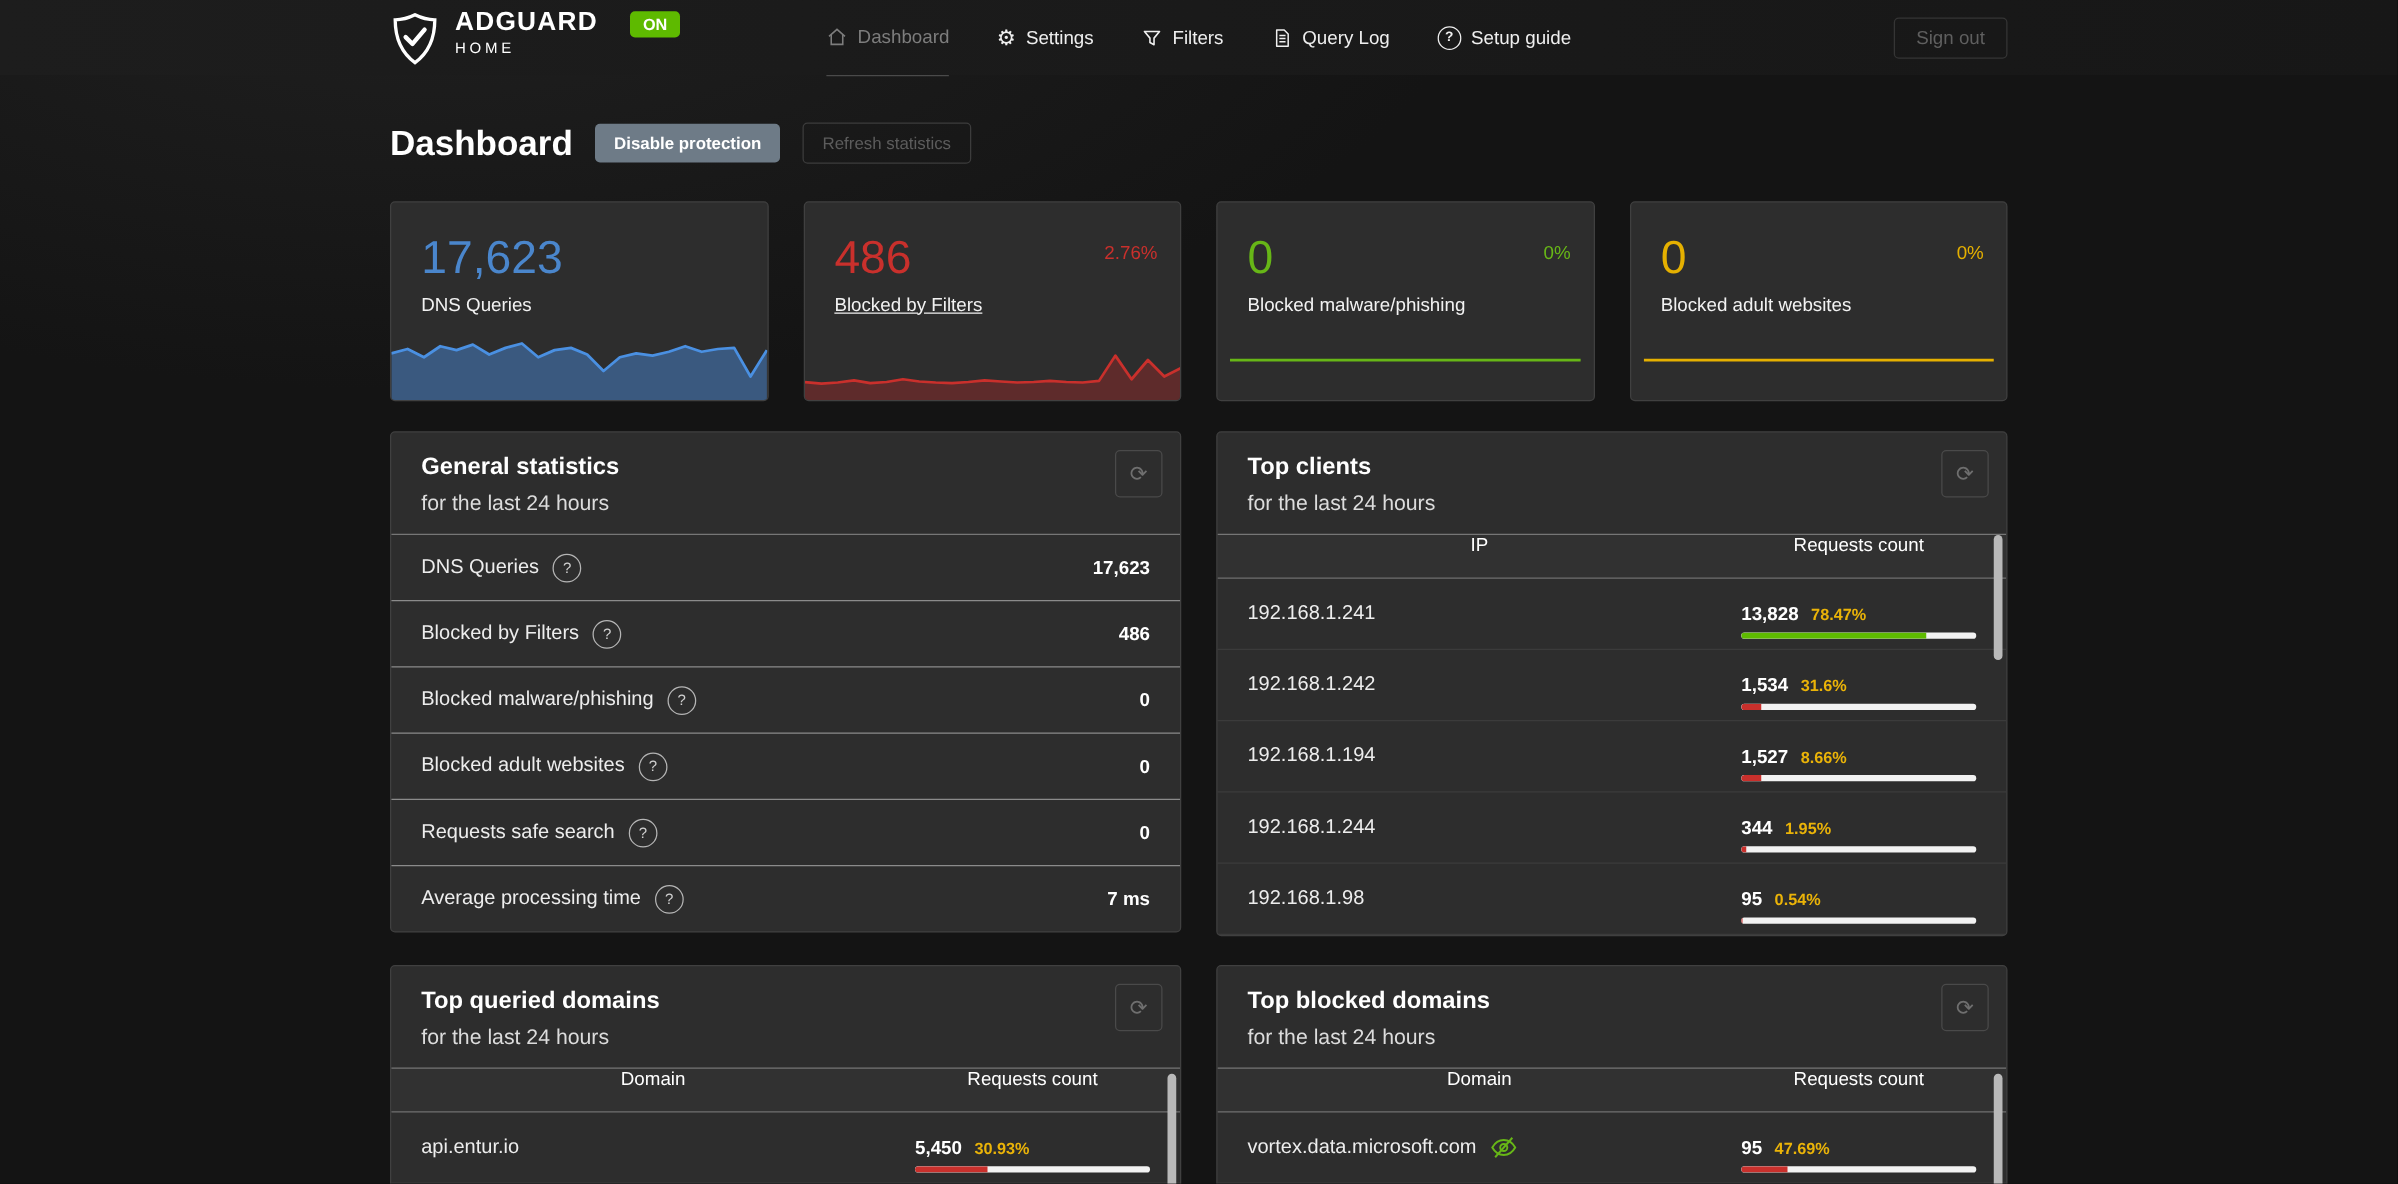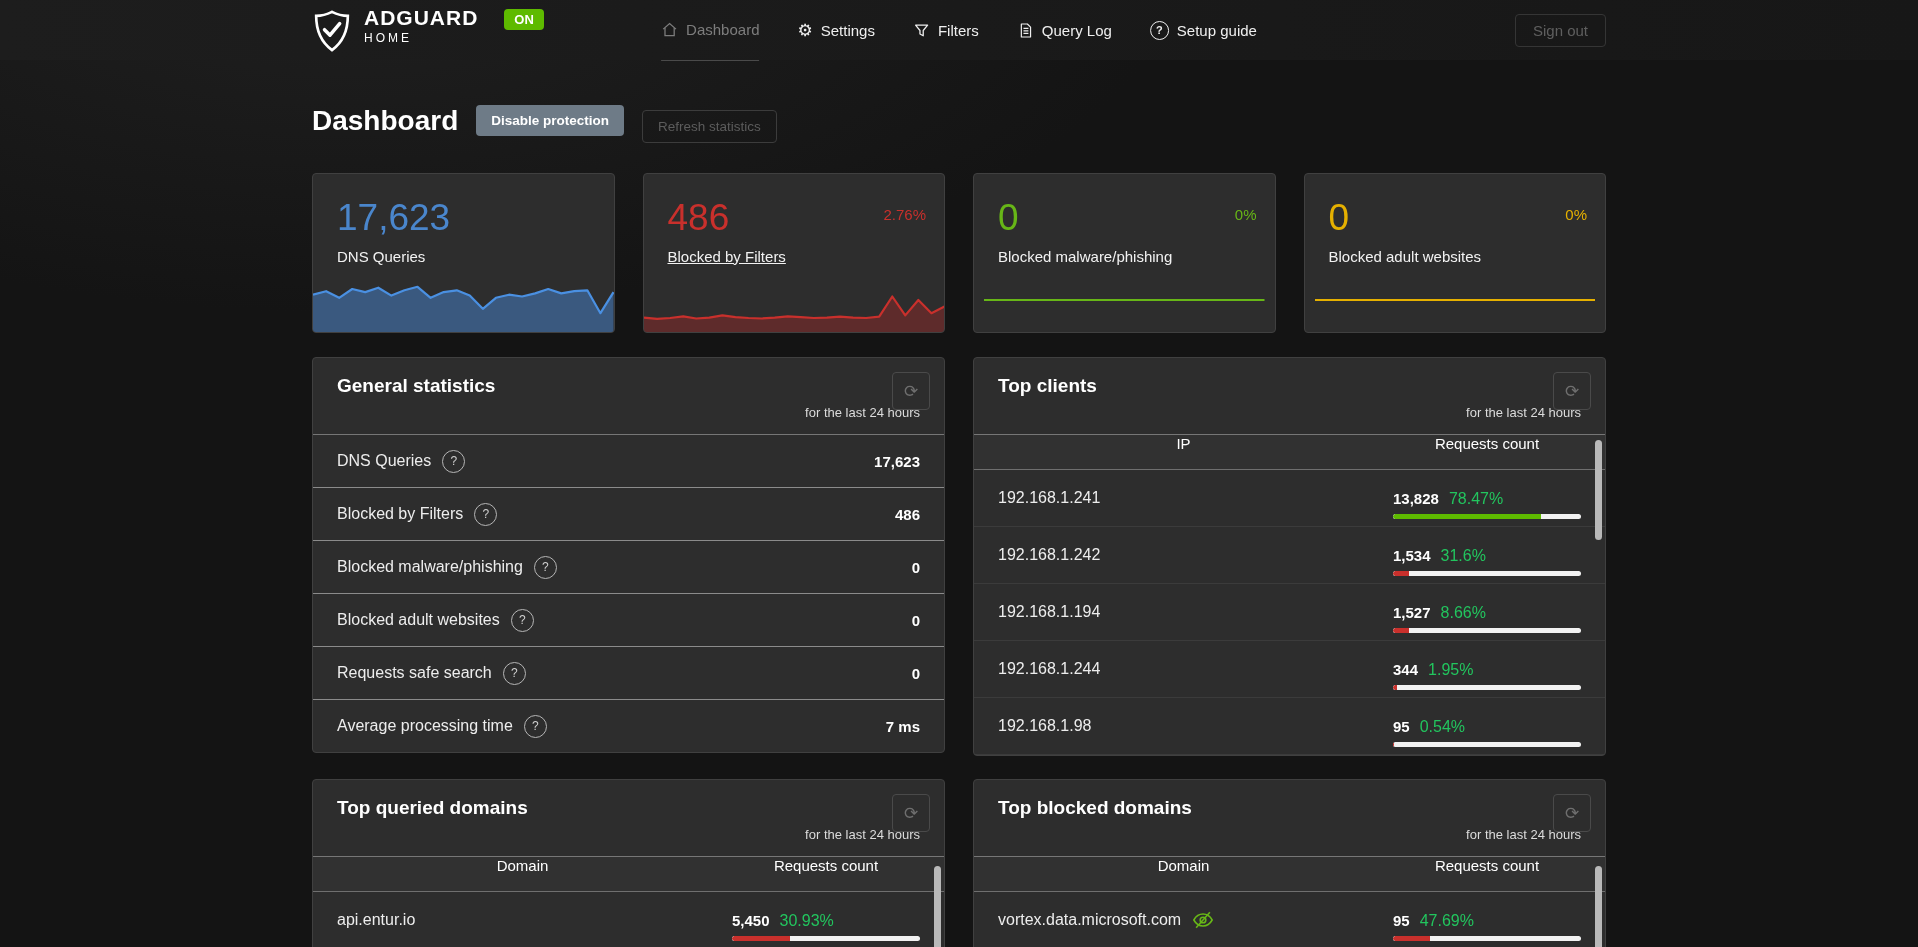--- a/index.html
+++ b/index.html
@@ -24,59 +24,59 @@
   .nav-item.active{color:#7d7d7d;border-bottom:1px solid #4a4a4a;}
   .q-circle{width:17px;height:17px;border:1.5px solid currentColor;border-radius:50%;display:flex;align-items:center;justify-content:center;font-size:11px;font-weight:bold;}
   .q-circle::after{content:"?";}
   .signout{margin-left:auto;background:transparent;border:1px solid #353535;color:#5f5f5f;font-size:15px;padding:7px 17px;border-radius:4px;cursor:pointer;font-family:inherit;}
   
   .main{width:1294px;margin:0 auto;}
   .page-head{display:flex;align-items:center;gap:18px;margin-top:38px;}
   .page-title{font-size:28px;color:#fff;font-weight:bold;margin:0;}
   .btn{font-family:inherit;font-size:13.5px;padding:8px 15px;border-radius:4px;cursor:pointer;}
   .btn-disable{background:#6e7b87;color:#fff;border:none;font-weight:bold;}
-  .btn-refresh-stats{background:transparent;color:#5c5c5c;border:1px solid #3c3c3c;margin-top:12px;}
+  .btn-refresh-stats{background:transparent;color:#5c5c5c;border:1px solid #3c3c3c;}
   
   .cards{display:flex;gap:28px;margin-top:30px;}
   .card{position:relative;flex:1;height:160px;background:#2d2d2d;border:1px solid #404040;border-radius:4px;overflow:hidden;padding:24px 24px 0;box-sizing:border-box;}
   .card-value{font-size:37px;line-height:1.1;}
   .card-label{font-size:15px;color:#f2f2f2;margin-top:9px;}
   .card-label a{color:#f2f2f2;text-decoration:underline;cursor:pointer;}
   .card-pct{position:absolute;top:14px;right:18px;font-size:15px;margin-top:18px;}
   .card-chart{position:absolute;left:0;right:0;bottom:0;height:58px;}
   .card-chart-flat{position:absolute;left:10px;right:10px;bottom:22px;height:16px;}
   .card-chart svg,.card-chart-flat svg{display:block;width:100%;height:100%;}
   
   .grid{display:grid;grid-template-columns:1fr 1fr;gap:28px;margin-top:24px;align-items:start;}
   .grid.bottom{margin-top:23px;}
   .panel{position:relative;background:#2d2d2d;border:1px solid #404040;border-radius:4px;overflow:hidden;}
   .panel-head{padding:17px 24px 14px;border-bottom:1px solid rgba(255,255,255,.35);position:relative;}
   .panel-title{font-size:19px;color:#fff;font-weight:bold;}
-  .panel-sub{font-size:13px;color:#dcdcdc;margin-top:8px;text-align:right;}
+  .panel-sub{font-size:17px;color:#dcdcdc;margin-top:8px;}
   .refresh-btn{position:absolute;top:14px;right:14px;width:38px;height:38px;border:1px solid #4a4a4a;border-radius:4px;background:transparent;color:#6f6f6f;font-size:17px;cursor:pointer;display:flex;align-items:center;justify-content:center;}
   .refresh-btn::after{content:"⟳";}
   
   .stat-row{display:flex;align-items:center;justify-content:space-between;height:52px;padding:0 24px;border-bottom:1px solid rgba(255,255,255,.45);}
   .stat-row:last-of-type{border-bottom:none;}
   .stat-label{font-size:16px;color:#ededed;display:flex;align-items:center;gap:11px;}
   .qmark{width:21px;height:21px;border:1px solid #b5b5b5;border-radius:50%;color:#cfcfcf;font-size:12px;display:flex;align-items:center;justify-content:center;flex:none;}
   .qmark::after{content:"?";}
   .stat-value{font-weight:bold;font-size:15px;color:#fff;}
   
   .tbl-head{display:flex;height:34px;border-bottom:1px solid rgba(255,255,255,.3);background:rgba(255,255,255,.025);font-size:15px;color:#fff;}
   .col-main{flex:1;text-align:center;}
   .col-count{width:212px;padding-right:24px;text-align:center;box-sizing:border-box;}
   .tbl-row{display:flex;align-items:center;height:56px;border-bottom:1px solid rgba(255,255,255,.07);}
   .tbl-row.stub{height:12px;border-bottom:none;}
   .row-main{flex:1;padding-left:24px;font-size:16px;color:#ededed;display:flex;align-items:center;gap:11px;}
   .row-main svg{width:22px;height:22px;}
   .row-count{width:212px;padding-right:24px;box-sizing:border-box;}
   .count-line{display:flex;align-items:baseline;gap:10px;}
   .count{font-weight:bold;font-size:15px;color:#fff;margin-top:12px;}
-  .pct{font-size:16px;color:#22c55e;}
+  .pct{font-size:13px;color:#eab308;font-weight:bold;}
   .bar{height:5px;background:#f2f2f2;border-radius:3px;margin-top:6px;overflow:hidden;}
   .bar-fill{height:100%;border-radius:3px 0 0 3px;}
   .scroll-thumb{position:absolute;right:3px;width:7px;border-radius:4px;background:#b9b9b9;cursor:pointer;}
 </style>
 </head>
 <body>
 
 <div class="viewport">
 
   <nav class="topnav">

